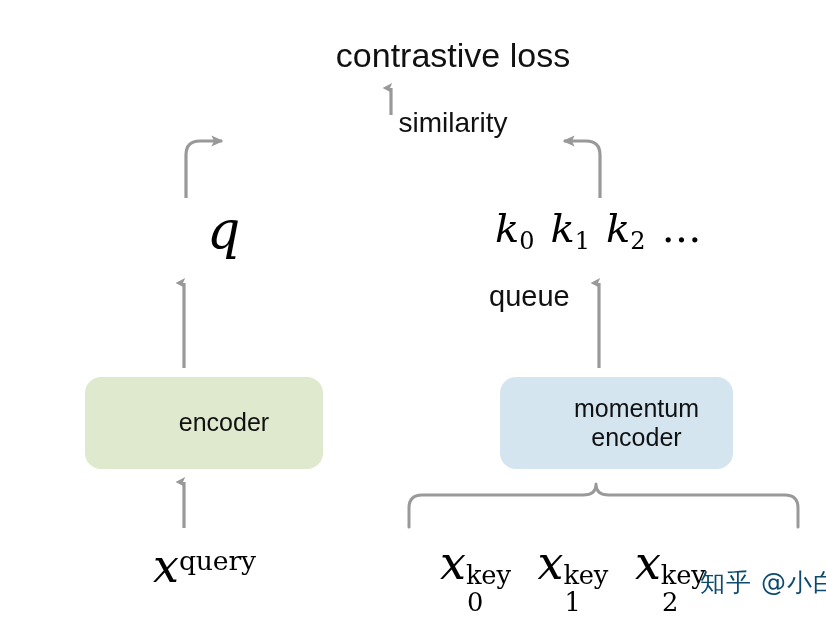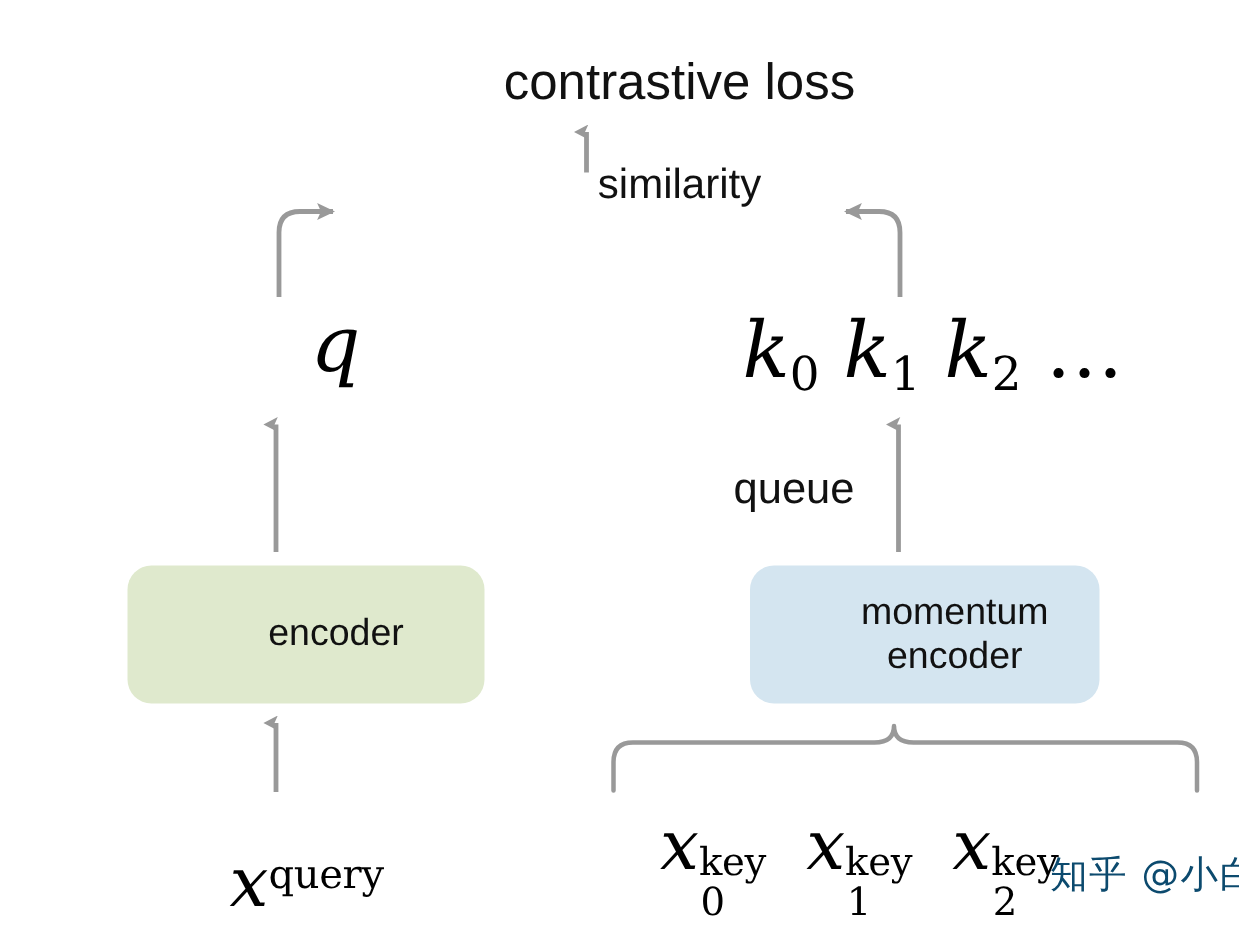--- a/index.html
+++ b/index.html
@@ -34,21 +34,21 @@
     left: 0; top: 38px; width: 826px;
     text-align: center;
     font-size: 34px;
   }
   #similarity {
     left: 0; top: 109px; width: 826px;
     text-align: center;
     font-size: 28px;
   }
   #queue-label {
-    left: 449px; top: 312px;
+    left: 449px; top: 282px;
     font-size: 29px;
   }
 
   
   .box {
     border-radius: 16px;
     display: flex;
     align-items: center;
     justify-content: center;
     text-align: center;
@@ -85,31 +85,31 @@
     font-style: normal;
     font-size: 0.58em;
     vertical-align: sub;
   }
   .math .dots { font-style: normal; letter-spacing: 2px; }
 
   #q-symbol { left: 167px; top: 204px; font-size: 52px; }
 
   #k-row {
     left: 455px; top: 208px;
-    font-size: 52px;
+    font-size: 40px;
     text-align: right;
   }
   #k-row .kitem { margin-right: 16px; }
   #k-row .kitem:last-child { margin-right: 0; }
   #k-row .sub {
     font-size: 0.6em;
     vertical-align: -0.28em;
   }
 
-  #x-query { left: 113px; top: 543px; font-size: 46px; margin-top: 22px; }
+  #x-query { left: 113px; top: 543px; font-size: 46px; }
   #x-query .sup { vertical-align: 0.46em; }
 
   #xkey-row {
     left: 400px; top: 540px;
     font-size: 46px;
   }
   #xkey-row .xitem {
     display: inline-block;
     margin-right: 14px;
     position: relative;

